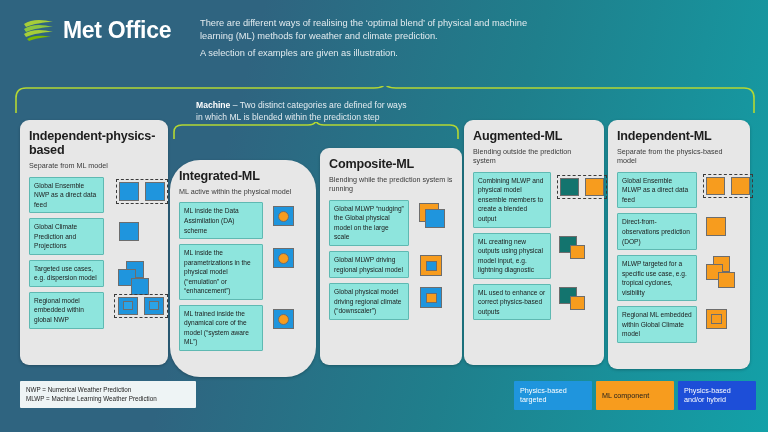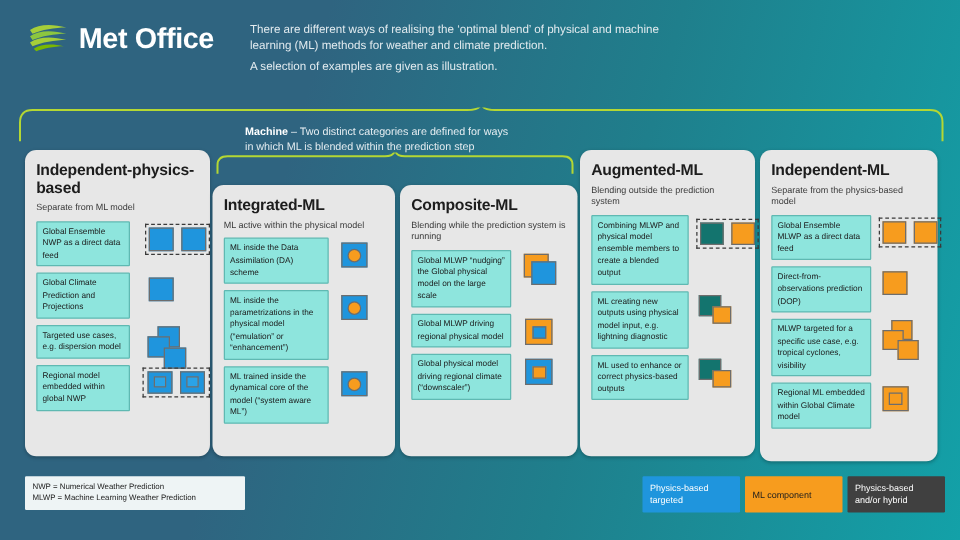--- a/index.html
+++ b/index.html
@@ -52,21 +52,21 @@
   }
   .card .sub {
     color:#3a3a3a;
     font-size:7.2px;
     line-height:1.3;
     margin-top:4px;
     margin-bottom:6px;
   }
 
   .c1 { left:20px;  top:120px; width:148px; height:245px; }
-  .c2 { left:170px; top:148px; width:146px; height:217px; }
+  .c2 { left:170px; top:160px; width:146px; height:217px;border-radius:30px; }
   .c3 { left:320px; top:148px; width:142px; height:217px; }
   .c4 { left:464px; top:120px; width:140px; height:245px; }
   .c5 { left:608px; top:120px; width:142px; height:249px; }
 
   
   .row { position:relative; display:flex; align-items:flex-start; margin-bottom:5px; }
   .label {
     background:#8ee5dd;
     border:1px solid #5fb9b2;
     color:#1b1b1b;
@@ -98,21 +98,21 @@
     font-size:6.3px; line-height:1.5;
     padding:4px 6px; border-radius:1px;
   }
   .legend { position:absolute; top:381px; left:514px; display:flex; gap:4px; }
   .lg {
     font-size:7.2px; line-height:1.3; color:#ffffff;
     padding:5px 6px; border-radius:1px; width:78px;
   }
   .lg-blue { background:#1f95dd; }
   .lg-orange { background:#f79c1e; color:#1d1d1d; width:78px; display:flex; align-items:center;}
-  .lg-teal { background:#404040; }
+  .lg-teal { background:#1d4ed8; }
 </style>
 </head>
 <body>
 
 <div class="header">
   <div class="logo">
     <span class="logo-mark">
       <svg width="34" height="26" viewBox="0 0 34 26">
         <path d="M2 6 C9 1,20 1,31 4 C22 4,11 6,4 9 Z" fill="#a6ce39"></path>
         <path d="M2 11 C9 6,20 6,31 9 C22 9,11 11,4 14 Z" fill="#8cc63f"></path>

